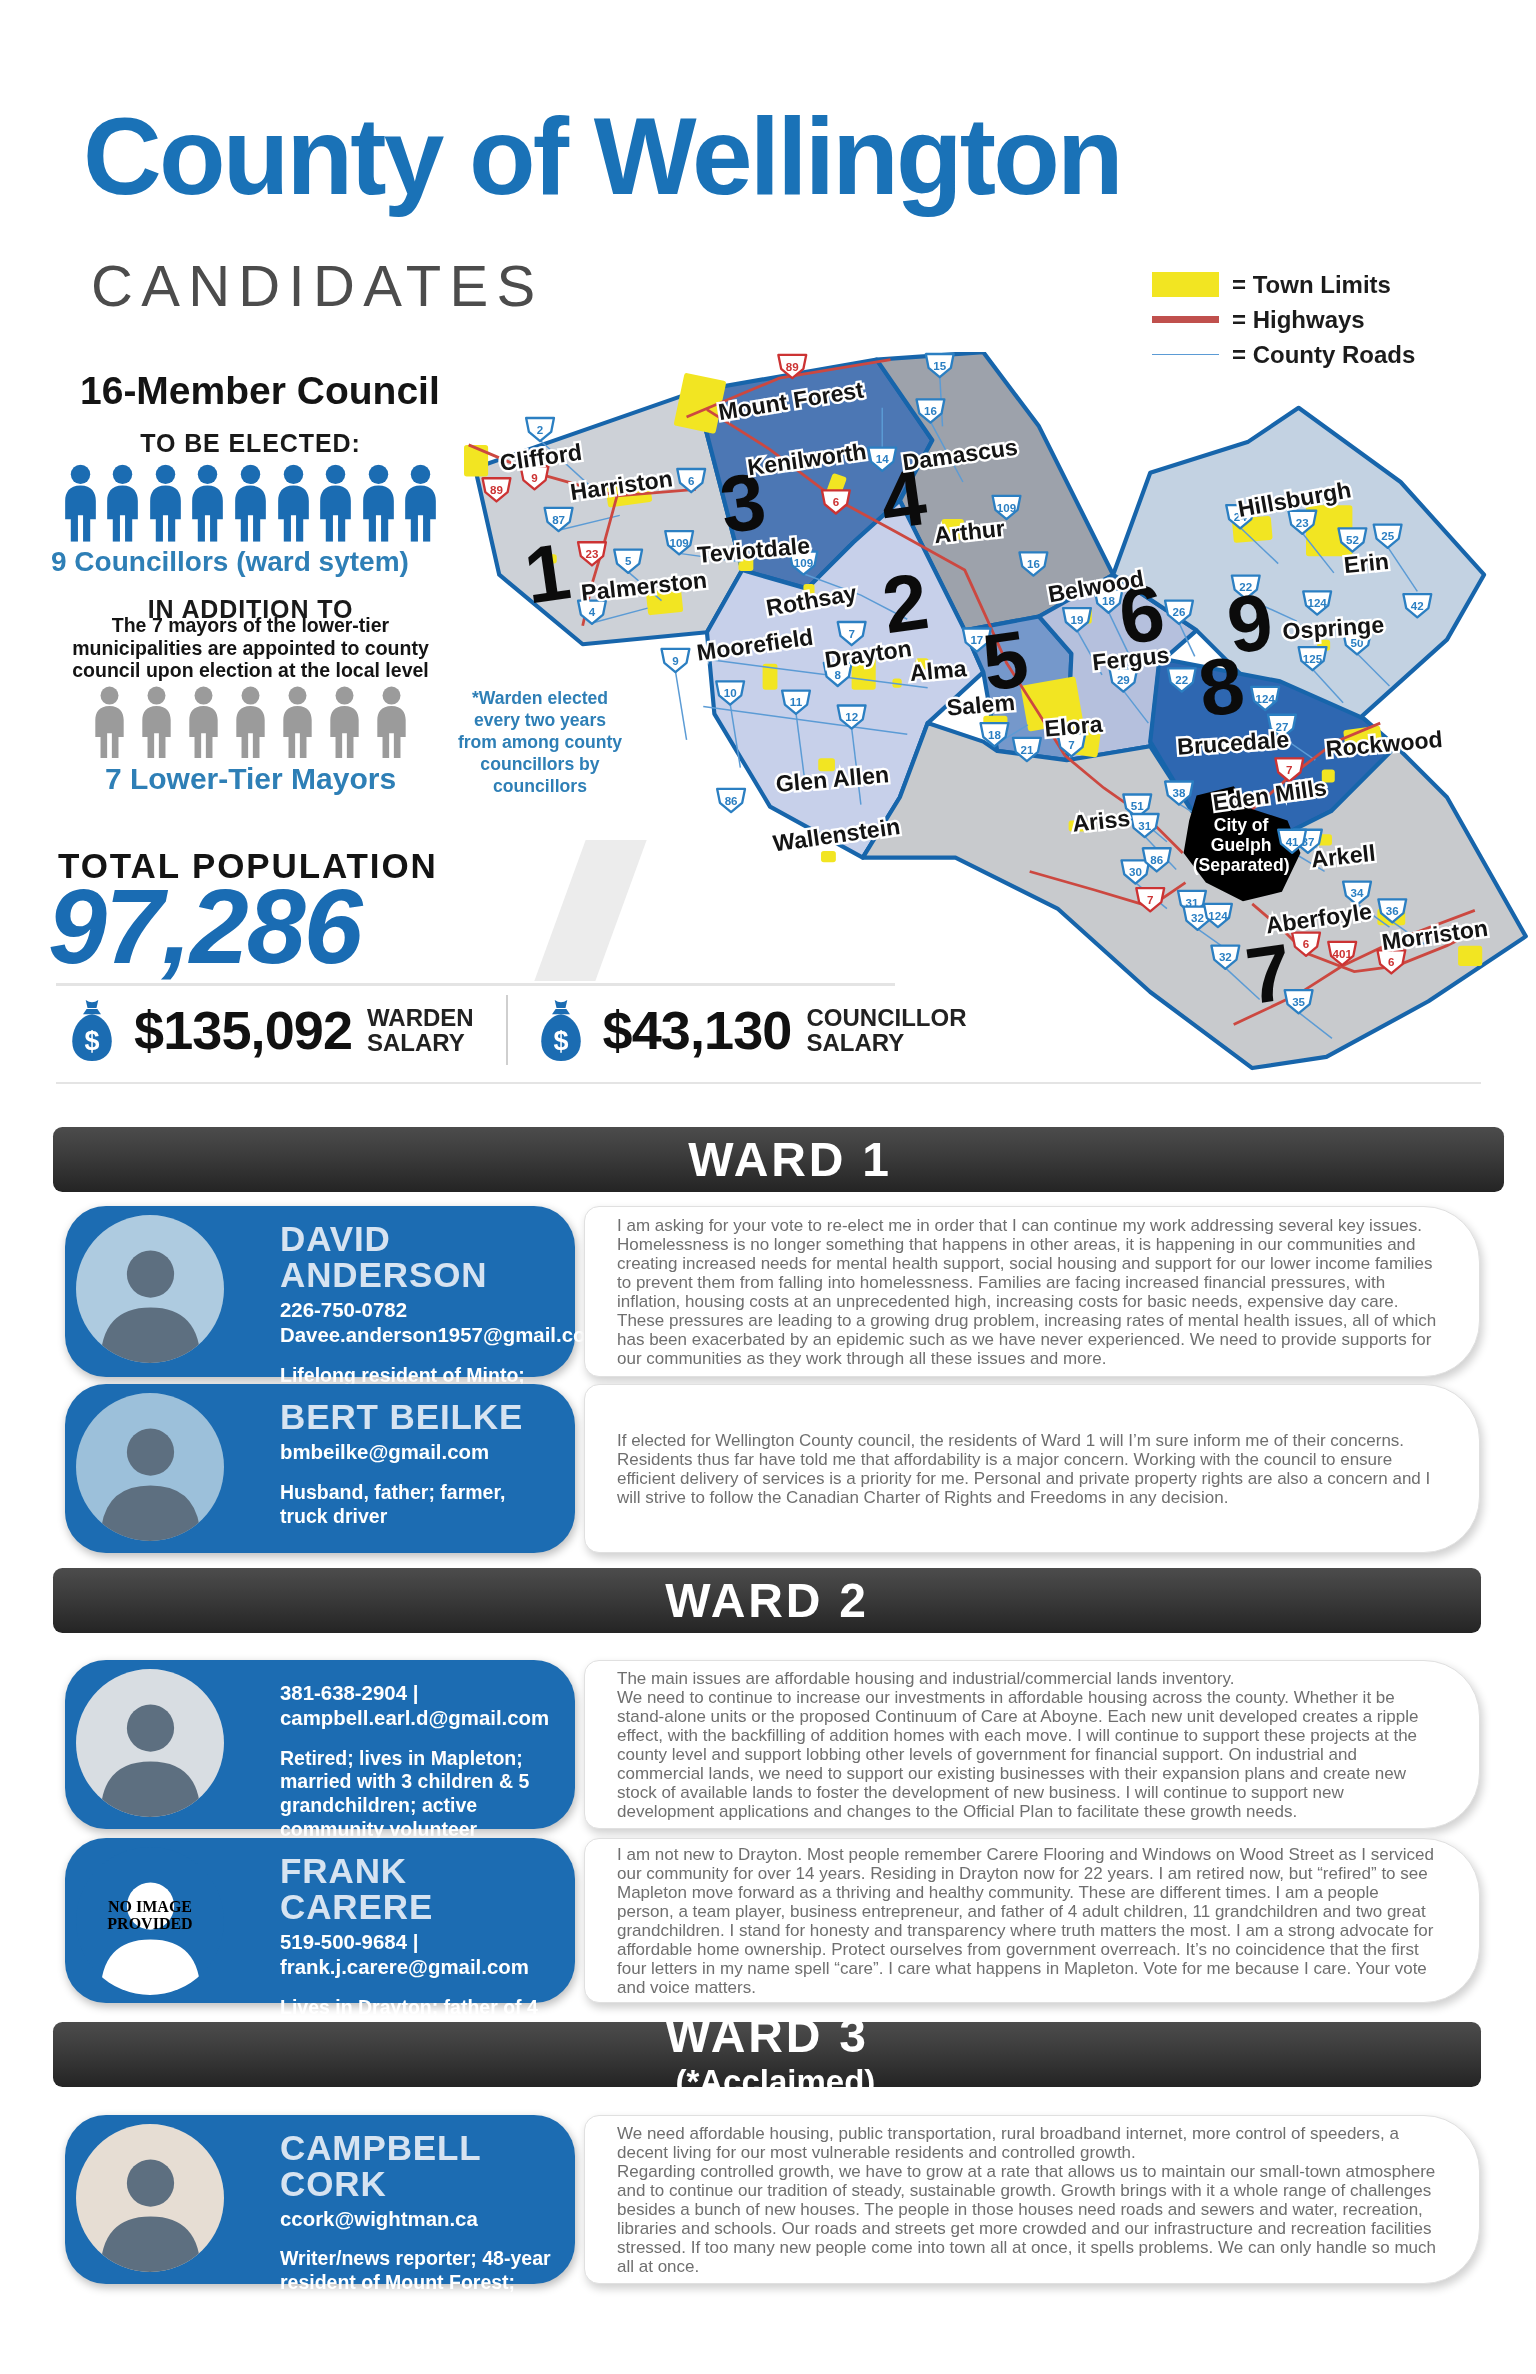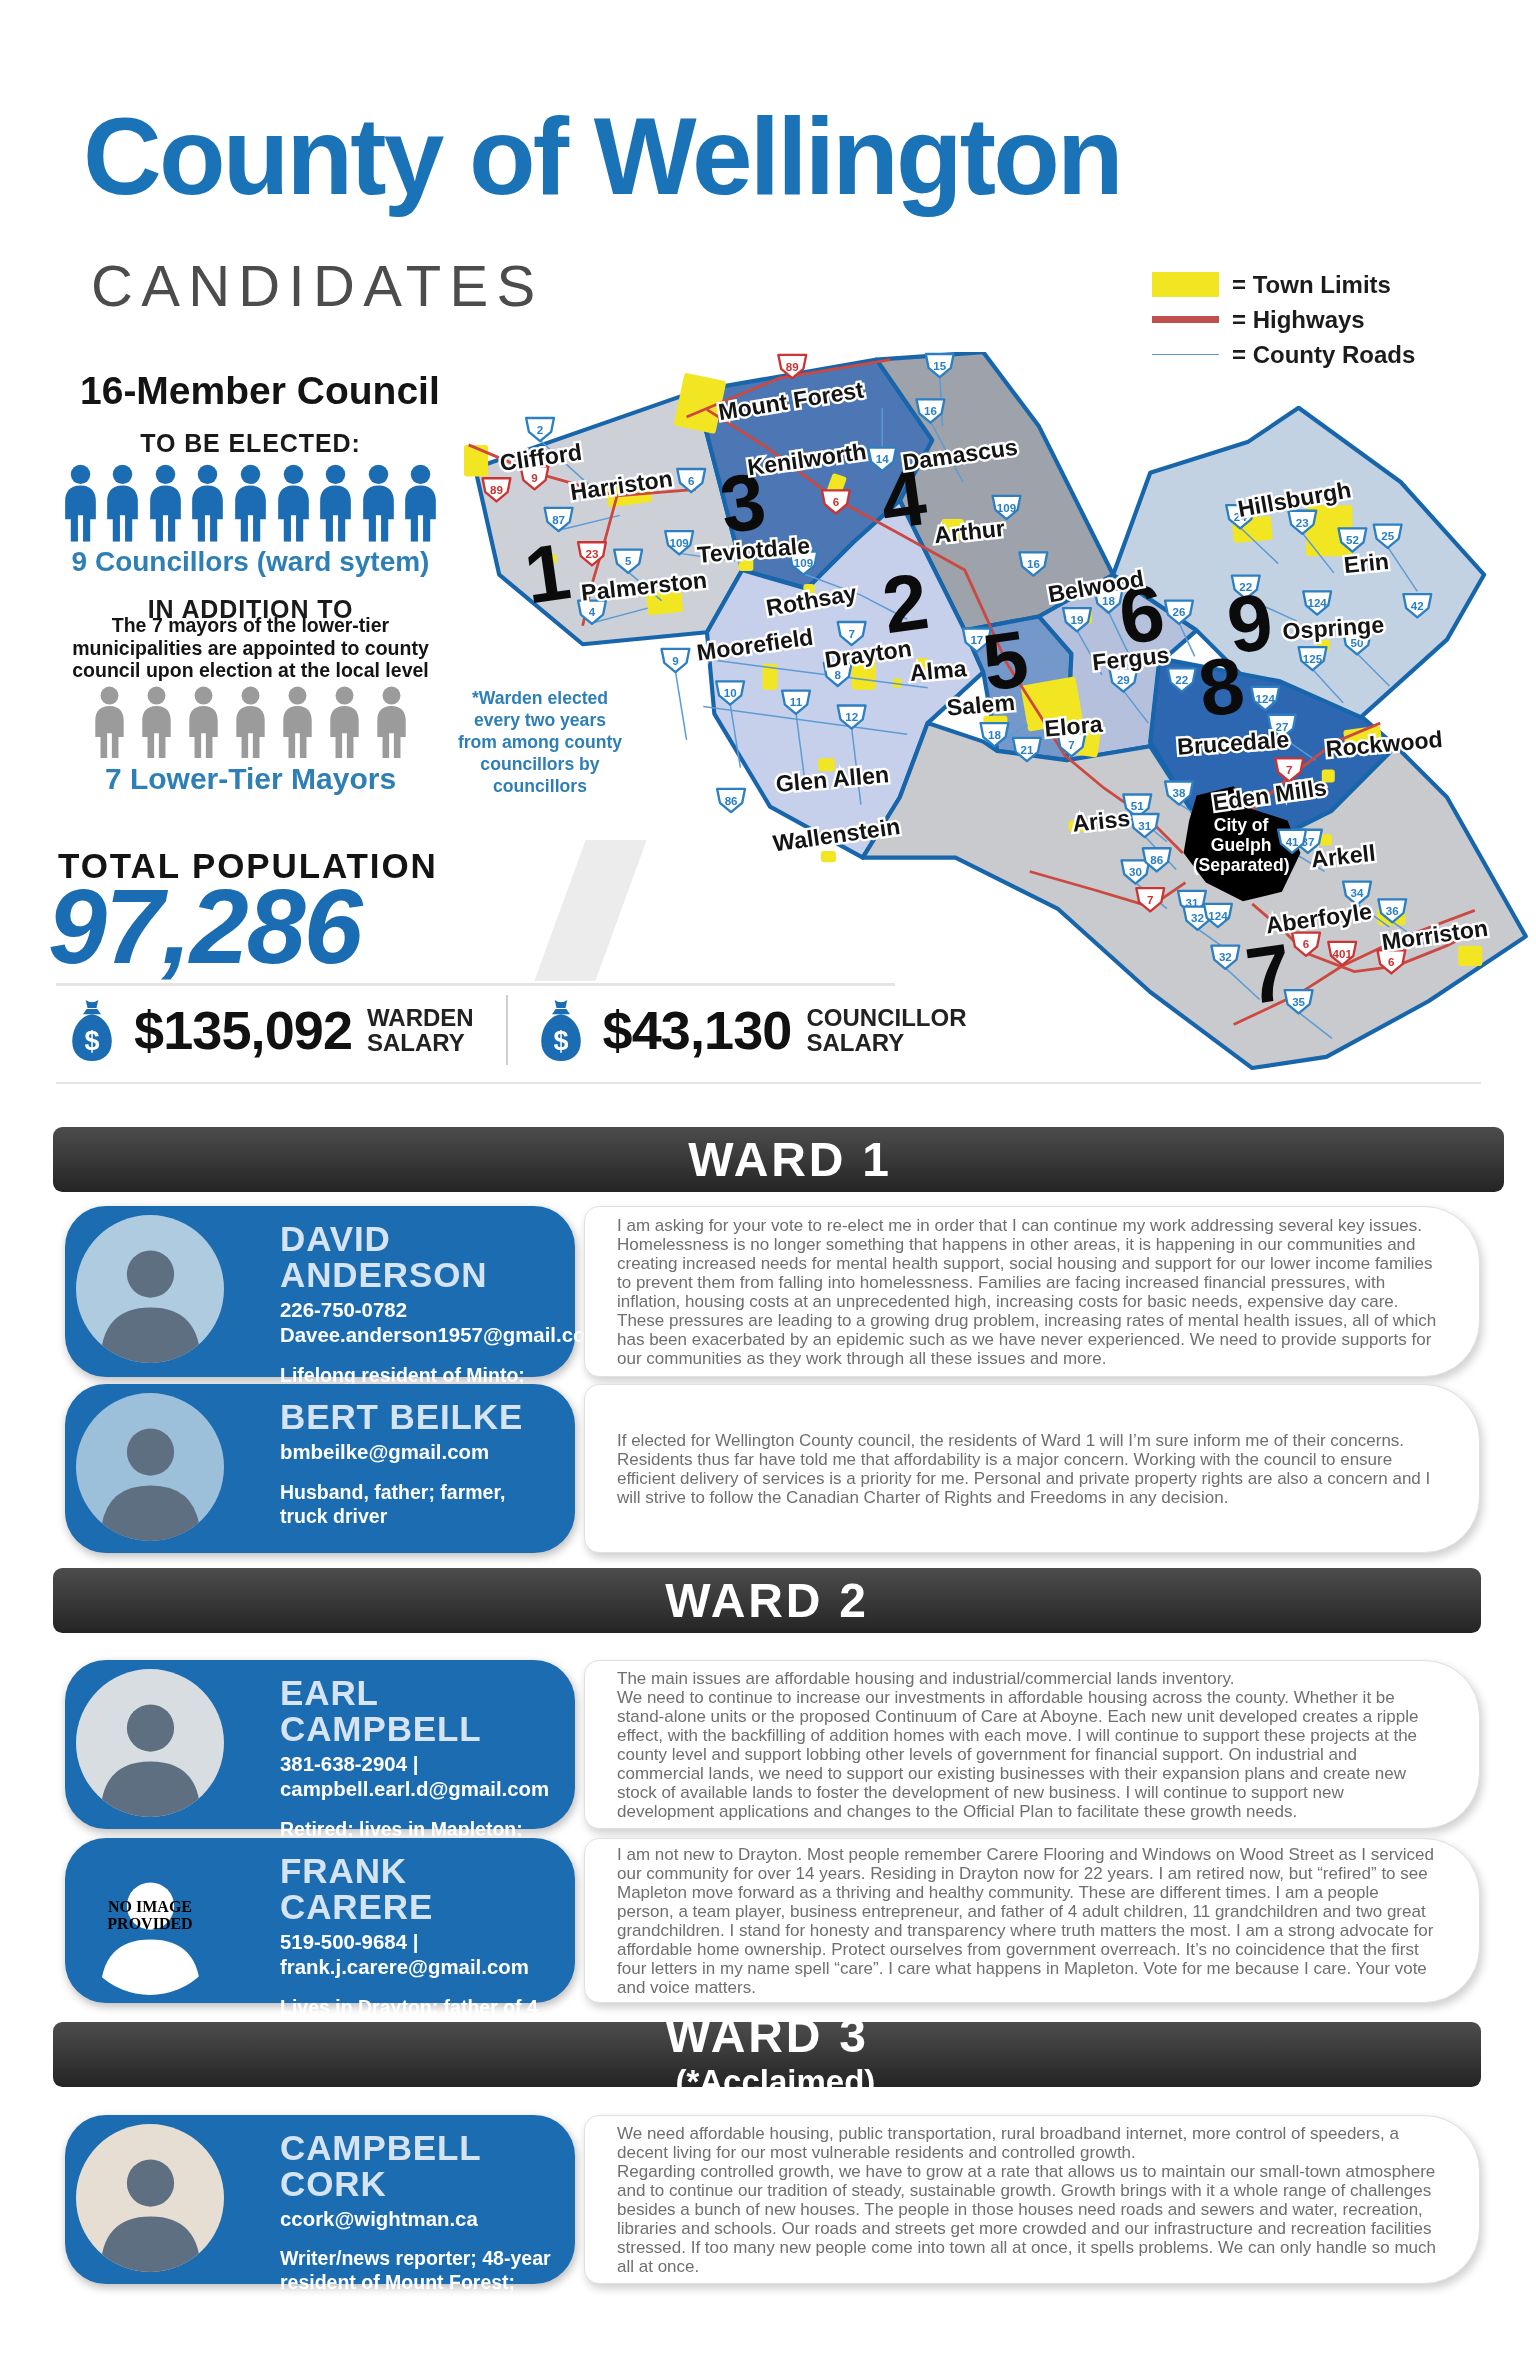--- a/index.html
+++ b/index.html
@@ -18,21 +18,21 @@
   .sw-town{height:25px;background:#f2e522;width:67px;}
   .sw-highway{height:6.5px;background:#c0504d;width:67px;}
   .sw-county{height:1.9px;background:#5b9bd5;width:67px;}
   .legend-label{font-size:24px;font-weight:700;color:#1c1c1c;}
 
   
   #council-heading{left:80px;top:369px;font-size:39px;font-weight:700;color:#141414;}
   #elected-label{left:51px;top:429px;width:399px;text-align:center;font-size:25px;font-weight:600;letter-spacing:0.9px;}
   #councillor-icons{left:51px;top:464px;width:399px;display:flex;justify-content:center;gap:5.6px;color:#1b6cb2;}
   #councillor-icons svg{width:37px;height:78px;}
-  #councillors-label{left:51px;top:546px;width:399px;text-align:center;font-size:28px;font-weight:700;color:#2e7fb6;}
+  #councillors-label{left:51px;top:546px;width:399px;font-size:28px;font-weight:700;color:#2e7fb6;}
   #addition-row{left:51px;top:584px;width:399px;display:flex;align-items:center;gap:11px;flex-direction:column;}
   #addition-row .line{flex:1;height:2.8px;background:#1a1a1a;}
   #addition-label{font-size:25px;font-weight:700;letter-spacing:0.9px;}
   #mayors-note{left:51px;top:614px;width:399px;text-align:center;font-size:19.5px;font-weight:700;line-height:1.16;color:#141414;}
   #mayor-icons{left:51px;top:686px;width:399px;display:flex;justify-content:center;gap:12px;color:#9b9b9b;}
   #mayor-icons svg{width:35px;height:72px;}
   #mayors-label{left:51px;top:762px;width:399px;text-align:center;font-size:30px;font-weight:700;color:#2e7fb6;}
   #warden-note{left:452px;top:688px;width:176px;text-align:center;font-size:17.6px;font-weight:700;line-height:1.25;color:#2e7fb6;}
 
   
@@ -655,21 +655,20 @@
   </div>
 
   <div class="abs cand-row" id="row-campbell">
     <div class="blue-card">
       <div class="photo" style="background: rgb(216, 221, 226); color: rgb(93, 111, 128);">
         <svg viewBox="0 0 150 150" width="139" height="139">
             <use href="#ic-avatar"></use>
           </svg>
       </div>
       <div class="card-text">
-        <div class="cand-name">EARL CAMPBELL</div>
         <div class="cand-contact">
           <span>381-638-2904 | campbell.earl.d@gmail.com</span>
         </div>
         <div class="cand-tag">Retired; lives in Mapleton; married with 3 children &amp; 5 grandchildren; active community volunteer</div>
       </div>
     </div>
     <div class="bio-card">
       <div class="bio-text">The main issues are affordable housing and industrial/commercial lands inventory.
 We need to continue to increase our investments in affordable housing across the county. Whether it be stand-alone units or the proposed Continuum of Care at Aboyne. Each new unit developed creates a ripple effect, with the backfilling of addition homes with each move. I will continue to support these projects at the county level and support lobbing other levels of government for financial support. On industrial and commercial lands, we need to support our existing businesses with their expansion plans and create new stock of available lands to foster the development of new business.  I will continue to support new development applications and changes to the Official Plan to facilitate these growth needs.</div>
     </div>

